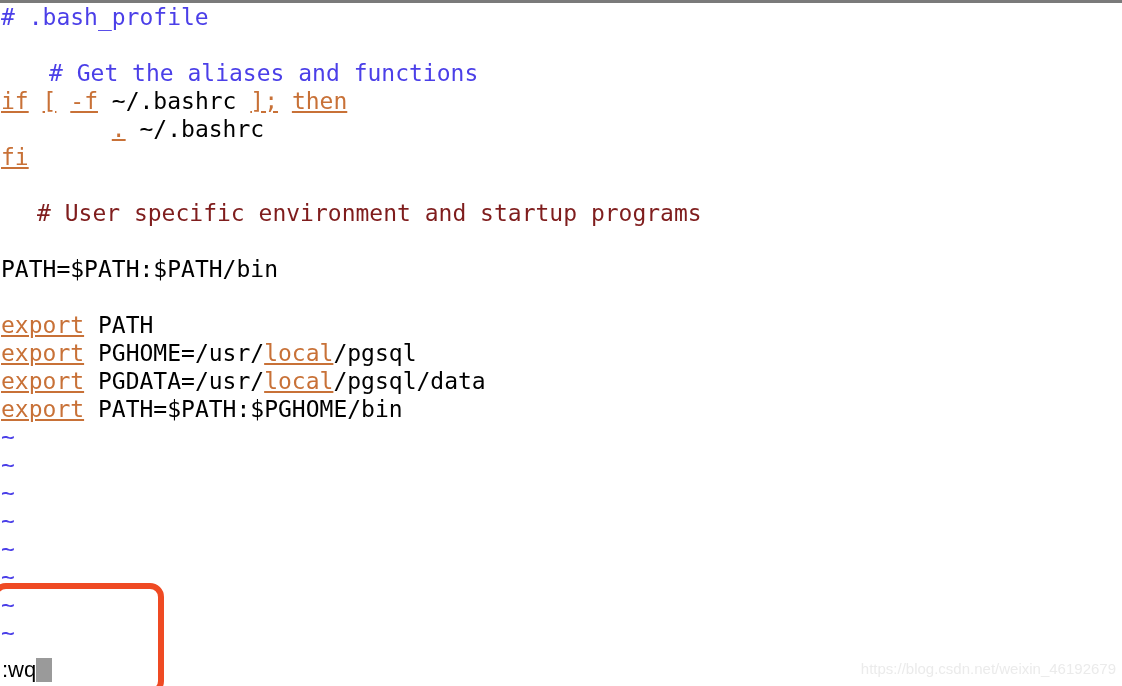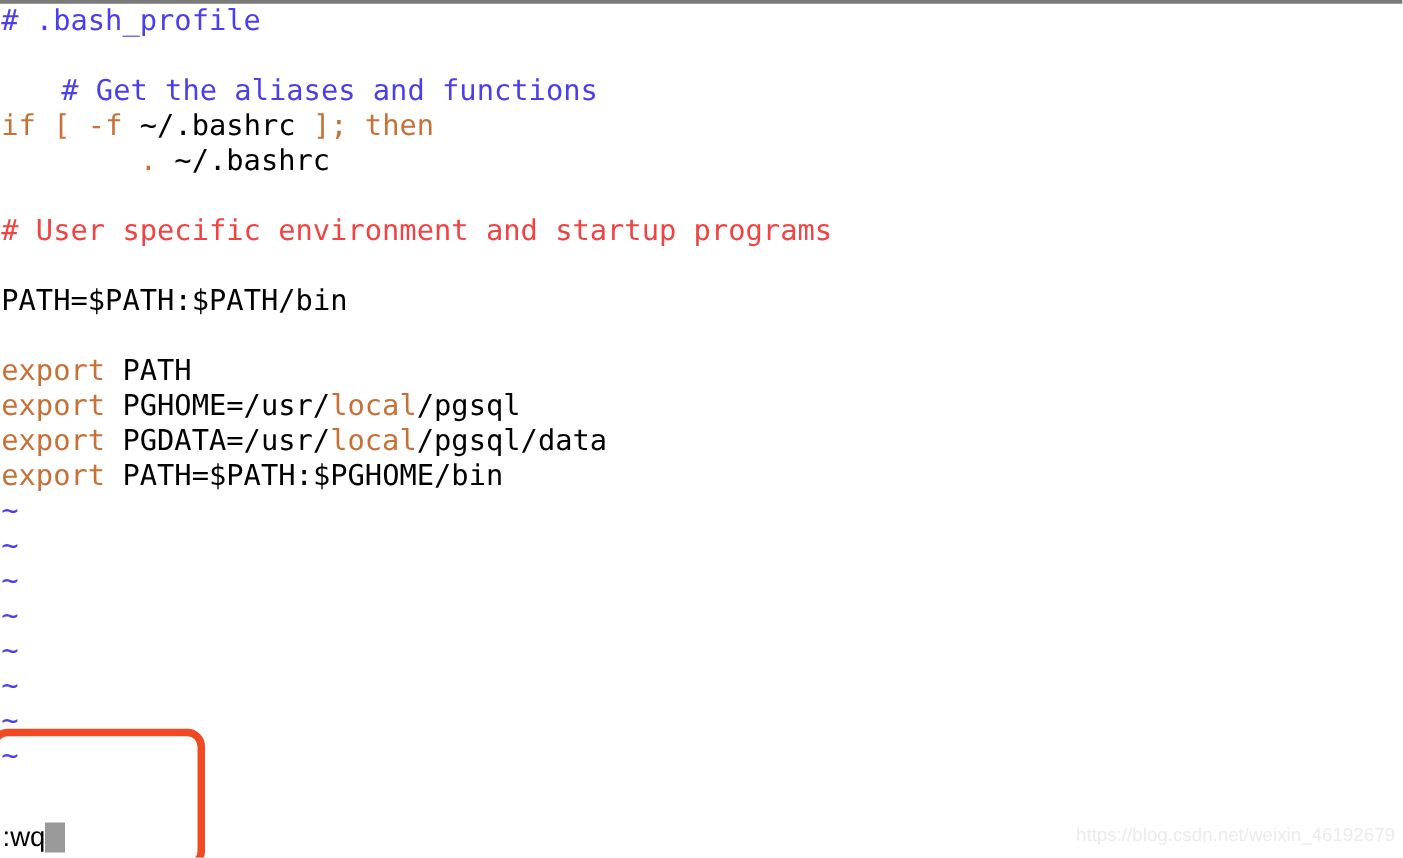--- a/index.html
+++ b/index.html
@@ -43,21 +43,21 @@
     height: 28px;
     line-height: 28px;
     font-size: 23px;
     white-space: pre;
     letter-spacing: 0px;
     padding-left: 1px;
   }
 
   
   .tok-comment  { color: #4B3FE8; }
-  .tok-keyword  { color: #C87137; }
+  .tok-keyword  { color: #C87137; text-decoration: underline; }
   .tok-plain    { color: #000000; }
   .tok-tilde    { color: #4B3FE8; }
 
   .tilde-line {
     height: 28px;
     line-height: 28px;
     font-size: 23px;
     color: #4B3FE8;
     white-space: pre;
     padding-left: 1px;
@@ -122,22 +122,23 @@
 <div id="vim-window" style="background: rgb(255, 255, 255);">
 
   <div id="top-chrome" style="background: rgb(122, 122, 122);"></div>
 
   <div id="buffer">
       <div class="line"><span class="tok-comment" style="color: rgb(75, 63, 232);"># .bash_profile</span></div>
       <div class="line">&nbsp;</div>
       <div class="line"><span class="tok-comment" style="color: rgb(75, 63, 232); margin-left: 48px;"># Get the aliases and functions</span></div>
       <div class="line"><span class="tok-keyword" style="color: rgb(200, 113, 55);">if</span><span class="tok-plain" style="color: rgb(0, 0, 0);"> </span><span class="tok-keyword" style="color: rgb(200, 113, 55);">[</span><span class="tok-plain" style="color: rgb(0, 0, 0);"> </span><span class="tok-keyword" style="color: rgb(200, 113, 55);">-f</span><span class="tok-plain" style="color: rgb(0, 0, 0);"> ~/.bashrc </span><span class="tok-keyword" style="color: rgb(200, 113, 55);">];</span><span class="tok-plain" style="color: rgb(0, 0, 0);"> </span><span class="tok-keyword" style="color: rgb(200, 113, 55);">then</span></div>
       <div class="line"><span class="tok-plain" style="color: rgb(0, 0, 0);">        </span><span class="tok-keyword" style="color: rgb(200, 113, 55);">.</span><span class="tok-plain" style="color: rgb(0, 0, 0);"> ~/.bashrc</span></div>
+      <div class="line"><span class="tok-keyword" style="color: rgb(200, 113, 55);">fi</span></div>
       <div class="line">&nbsp;</div>
-      <div class="line"><span class="tok-comment" style="color: #ef4444;"># User specific environment and startup programs</span></div>
+      <div class="line"><span class="tok-comment" style="color: #7f1d1d; margin-left: 36px;"># User specific environment and startup programs</span></div>
       <div class="line">&nbsp;</div>
       <div class="line"><span class="tok-identifier">PATH</span><span class="tok-operator">=</span><span class="tok-variable">$PATH</span><span class="tok-operator">:</span><span class="tok-variable">$PATH</span><span class="tok-plain" style="color: rgb(0, 0, 0);">/bin</span></div>
       <div class="line">&nbsp;</div>
       <div class="line"><span class="tok-keyword" style="color: rgb(200, 113, 55);">export</span><span class="tok-plain" style="color: rgb(0, 0, 0);"> </span><span class="tok-identifier">PATH</span></div>
       <div class="line"><span class="tok-keyword" style="color: rgb(200, 113, 55);">export</span><span class="tok-plain" style="color: rgb(0, 0, 0);"> </span><span class="tok-identifier">PGHOME</span><span class="tok-plain" style="color: rgb(0, 0, 0);">=/usr/</span><span class="tok-keyword" style="color: rgb(200, 113, 55);">local</span><span class="tok-plain" style="color: rgb(0, 0, 0);">/pgsql</span></div>
       <div class="line"><span class="tok-keyword" style="color: rgb(200, 113, 55);">export</span><span class="tok-plain" style="color: rgb(0, 0, 0);"> </span><span class="tok-identifier">PGDATA</span><span class="tok-plain" style="color: rgb(0, 0, 0);">=/usr/</span><span class="tok-keyword" style="color: rgb(200, 113, 55);">local</span><span class="tok-plain" style="color: rgb(0, 0, 0);">/pgsql/data</span></div>
       <div class="line"><span class="tok-keyword" style="color: rgb(200, 113, 55);">export</span><span class="tok-plain" style="color: rgb(0, 0, 0);"> </span><span class="tok-identifier">PATH</span><span class="tok-operator">=</span><span class="tok-variable">$PATH</span><span class="tok-operator">:</span><span class="tok-variable">$PGHOME</span><span class="tok-plain" style="color: rgb(0, 0, 0);">/bin</span></div>
       <div class="tilde-line" style="color: rgb(75, 63, 232);"><span class="tok-tilde">~</span></div>
       <div class="tilde-line" style="color: rgb(75, 63, 232);"><span class="tok-tilde">~</span></div>
       <div class="tilde-line" style="color: rgb(75, 63, 232);"><span class="tok-tilde">~</span></div>

